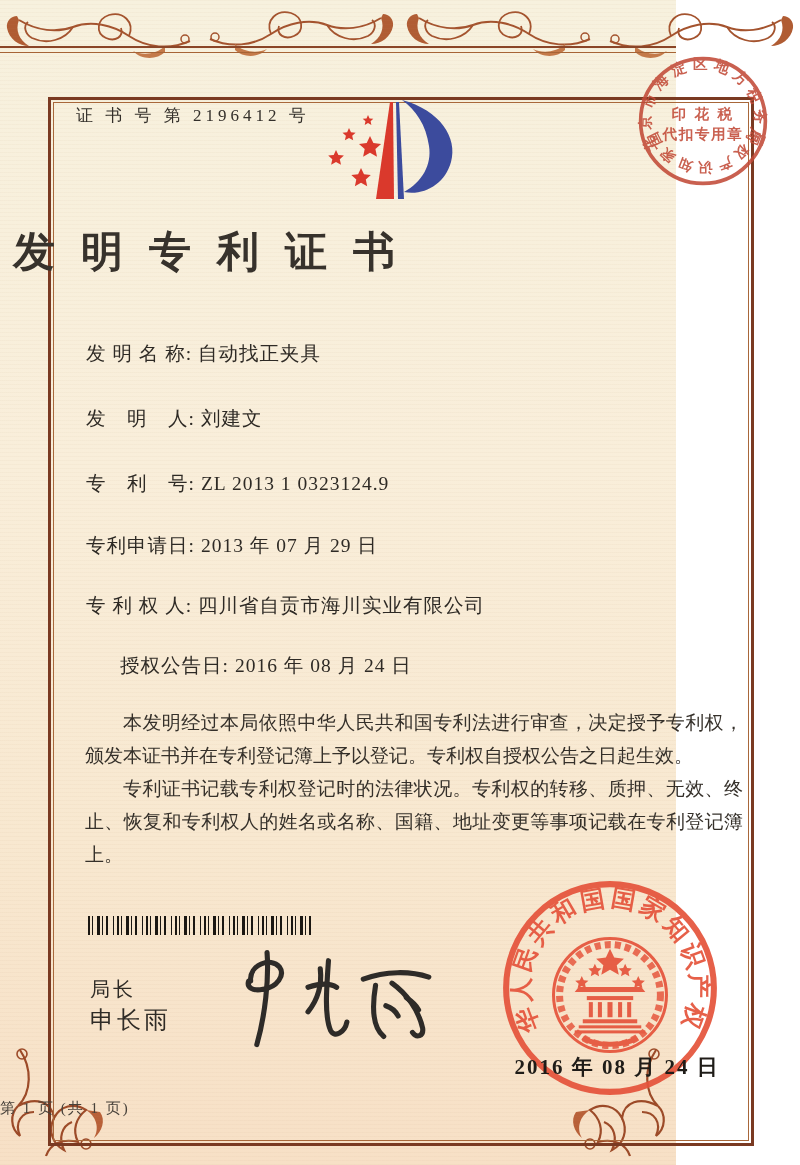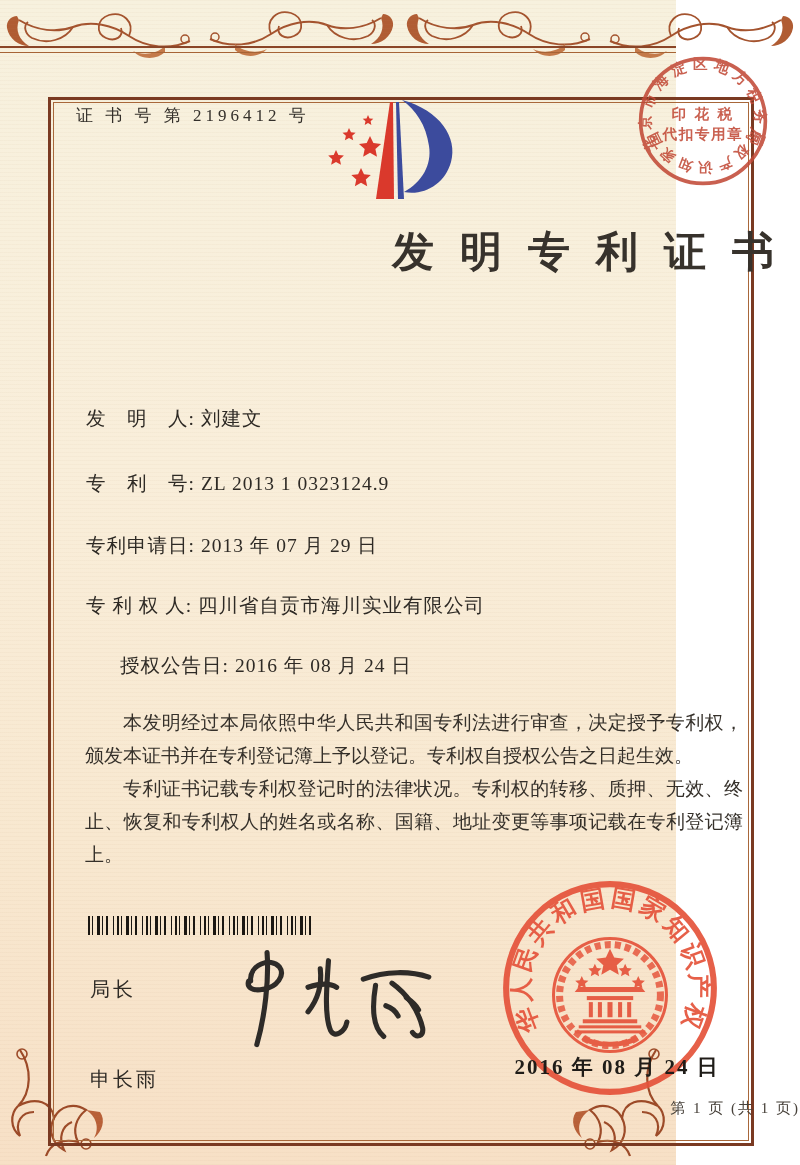--- a/index.html
+++ b/index.html
@@ -21,21 +21,21 @@
   
   .frame{position:absolute;left:48px;top:97px;width:700px;height:1043px;
     border:3px solid #7a3a22;z-index:1;}
   .frame-inner{position:absolute;inset:2px;border:1px solid #a8673a;}
 
   
   .cert-number{position:absolute;left:76px;top:104px;font-size:17px;
     letter-spacing:4px;color:#332f2a;z-index:2;}
   .logo{position:absolute;left:328px;top:94px;z-index:2;}
   .tax-stamp{position:absolute;left:622px;top:40px;z-index:3;opacity:.88;}
-  .title{position:absolute;left:0;top:224px;width:800px;text-align:right;
+  .title{position:absolute;left:0;top:224px;width:800px;text-align:left;
     font-size:42px;font-weight:700;letter-spacing:26px;padding-left:13px;
     box-sizing:border-box;color:#37322c;z-index:2;}
 
   
   .field{position:absolute;left:86px;font-size:19.5px;color:#2e2a25;
     letter-spacing:1px;z-index:2;white-space:nowrap;}
   .field .value{margin-left:6px;}
   .f0{top:340px;} .f1{top:405px;text-align:center;} .f2{top:470px;}
   .f3{top:532px;} .f4{top:592px;} .f5{top:652px;margin-left:34px;}
 
@@ -45,27 +45,27 @@
   .body-text p{margin:0;text-indent:2em;}
 
   
   .barcode{position:absolute;left:88px;top:916px;width:224px;height:19px;z-index:2;
     background-image:repeating-linear-gradient(90deg,
       #1b1712 0 2px,transparent 2px 4px,#1b1712 4px 5px,transparent 5px 9px,
       #1b1712 9px 12px,transparent 12px 14px,#1b1712 14px 15px,transparent 15px 18px,
       #1b1712 18px 20px,transparent 20px 25px,#1b1712 25px 26px,transparent 26px 29px);}
   .director-label{position:absolute;left:90px;top:976px;font-size:20px;
     letter-spacing:3px;color:#2f2b26;z-index:2;}
-  .director-name{position:absolute;left:90px;top:1066px;font-size:20px;
+  .director-name{position:absolute;left:90px;top:1004px;font-size:24px;
     letter-spacing:3px;color:#2f2b26;z-index:2;text-align:center;}
   .signature{position:absolute;left:222px;top:942px;z-index:2;}
   .cnipa-seal{position:absolute;left:494px;top:872px;z-index:2;opacity:.93;}
   .seal-date{position:absolute;left:497px;top:1053px;width:240px;text-align:center;
     font-size:21px;font-weight:600;letter-spacing:2px;color:#1f1c18;z-index:4;}
-  .footer{position:absolute;left:0;top:1099px;width:800px;text-align:right;
+  .footer{position:absolute;left:0;top:1099px;width:800px;text-align:left;
     font-size:15px;letter-spacing:2px;color:#47413a;z-index:2;}
 </style>
 </head>
 <body>
 
 <div id="certificate">
 
   <svg class="scroll-band" width="800" height="62" viewBox="0 0 800 62">
     <defs>
       <g id="scrollMotif" fill="none" stroke="#a4532e" stroke-width="2">
@@ -137,20 +137,23 @@
     </text>
     <text x="100" y="98" text-anchor="middle" fill="#c24b38" font-size="18" font-weight="700" letter-spacing="3">印 花 税</text>
     <text x="100" y="122" text-anchor="middle" fill="#c24b38" font-size="18" font-weight="700" letter-spacing="2">代扣专用章</text>
     <text fill="#c24b38" font-size="17" letter-spacing="6" font-weight="700">
       <textPath href="#taxBottom" startOffset="50%" text-anchor="middle">局权产识知家国</textPath>
     </text>
   </svg>
 
   <div class="title">发明专利证书</div>
 
+  <div class="field f0">
+    <span class="label">发 明 名 称:</span><span class="value">自动找正夹具</span>
+  </div>
   <div class="field f1">
     <span class="label">发　明　人:</span><span class="value">刘建文</span>
   </div>
   <div class="field f2">
     <span class="label">专　利　号:</span><span class="value">ZL 2013 1 0323124.9</span>
   </div>
   <div class="field f3">
     <span class="label">专利申请日:</span><span class="value">2013 年 07 月 29 日</span>
   </div>
   <div class="field f4">

